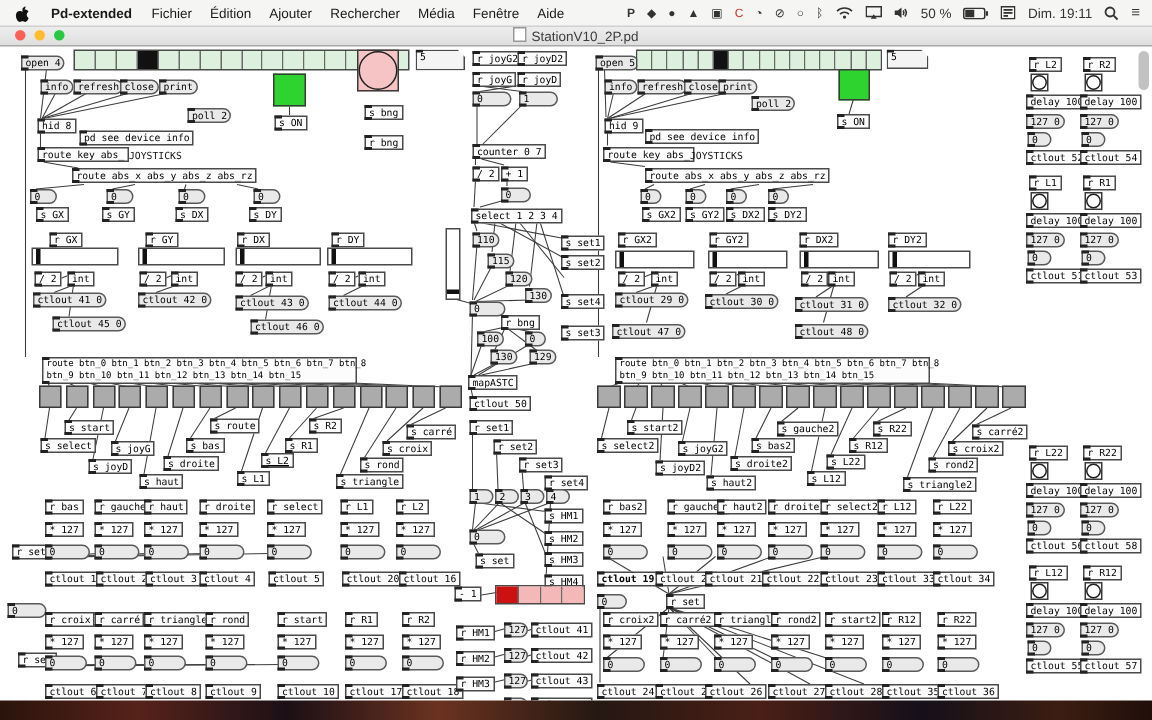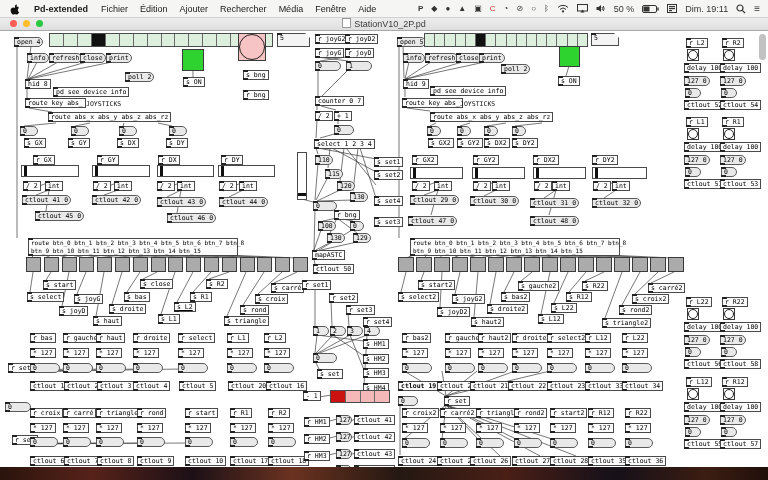--- a/index.html
+++ b/index.html
@@ -407,21 +407,21 @@
       <div class="tgl" style="left: 257px; top: 227px; width: 15px; height: 15px; background: rgb(171, 171, 171);"></div>
       <div class="tgl" style="left: 275px; top: 227px; width: 15px; height: 15px; background: rgb(171, 171, 171);"></div>
       <div class="tgl" style="left: 293px; top: 227px; width: 15px; height: 15px; background: rgb(171, 171, 171);"></div>
       <div class="bx obj" style="left: 27px; top: 262px;">s select</div>
       <div class="bx obj" style="left: 43px; top: 250px;">s start</div>
       <div class="bx obj" style="left: 59px; top: 276px;">s joyD</div>
       <div class="bx obj" style="left: 74px; top: 264px;">s joyG</div>
       <div class="bx obj" style="left: 93px; top: 286px;">s haut</div>
       <div class="bx obj" style="left: 109px; top: 274px;">s droite</div>
       <div class="bx obj" style="left: 124px; top: 262px;">s bas</div>
-      <div class="bx obj" style="left: 140px; top: 249px;">s close</div>
+      <div class="bx obj" style="left: 140px; top: 249px;">s route</div>
       <div class="bx obj" style="left: 158px; top: 284px;">s L1</div>
       <div class="bx obj" style="left: 174px; top: 272px; text-decoration: underline;">s L2</div>
       <div class="bx obj" style="left: 190px; top: 262px;">s R1</div>
       <div class="bx obj" style="left: 206px; top: 249px;">s R2</div>
       <div class="bx obj" style="left: 224px; top: 286px;">s triangle</div>
       <div class="bx obj" style="left: 240px; top: 275px;">s rond</div>
       <div class="bx obj" style="left: 255px; top: 264px;">s croix</div>
       <div class="bx obj" style="left: 271px; top: 253px;">s carré</div>
       <div class="bx obj" style="left: 30px; top: 303px;">r bas</div>
       <div class="bx obj" style="left: 63px; top: 303px;">r gauche</div>
@@ -510,21 +510,21 @@
       <div class="bx obj" style="left: 374px; top: 153px; margin-top: 34px;">s set3</div>
       <div class="bx obj" style="left: 374px; top: 166px;">s set4</div>
       <div class="bx msg" style="left: 313px; top: 171px; width: 24px;">0</div>
       <div class="bx obj" style="left: 334px; top: 180px;">r bng</div>
       <div class="bx msg" style="left: 318px; top: 191px;">100</div>
       <div class="bx msg" style="left: 350px; top: 191px; width: 14px;">0</div>
       <div class="bx msg" style="left: 327px; top: 203px;">130</div>
       <div class="bx msg" style="left: 353px; top: 203px;">129</div>
       <div class="bx obj" style="left: 312px; top: 220px;">mapASTC</div>
       <div class="bx obj" style="left: 313px; top: 234px;">ctlout 50</div>
-      <div class="bx obj" style="left: 302px; top: 250px;">r set1</div>
+      <div class="bx obj" style="left: 313px; top: 250px;">r set1</div>
       <div class="bx obj" style="left: 329px; top: 263px;">r set2</div>
       <div class="bx obj" style="left: 346px; top: 275px;">r set3</div>
       <div class="bx obj" style="left: 363px; top: 287px;">r set4</div>
       <div class="bx msg" style="left: 313px; top: 296px; width: 16px;">1</div>
       <div class="bx msg" style="left: 330px; top: 296px; width: 16px;">2</div>
       <div class="bx msg" style="left: 347px; top: 296px; width: 16px;">3</div>
       <div class="bx msg" style="left: 364px; top: 296px; width: 16px;">4</div>
       <div class="bx msg" style="left: 313px; top: 323px; width: 24px;">0</div>
       <div class="bx obj" style="left: 317px; top: 339px;">s set</div>
       <div class="bx obj" style="left: 363px; top: 309px;">s HM1</div>

